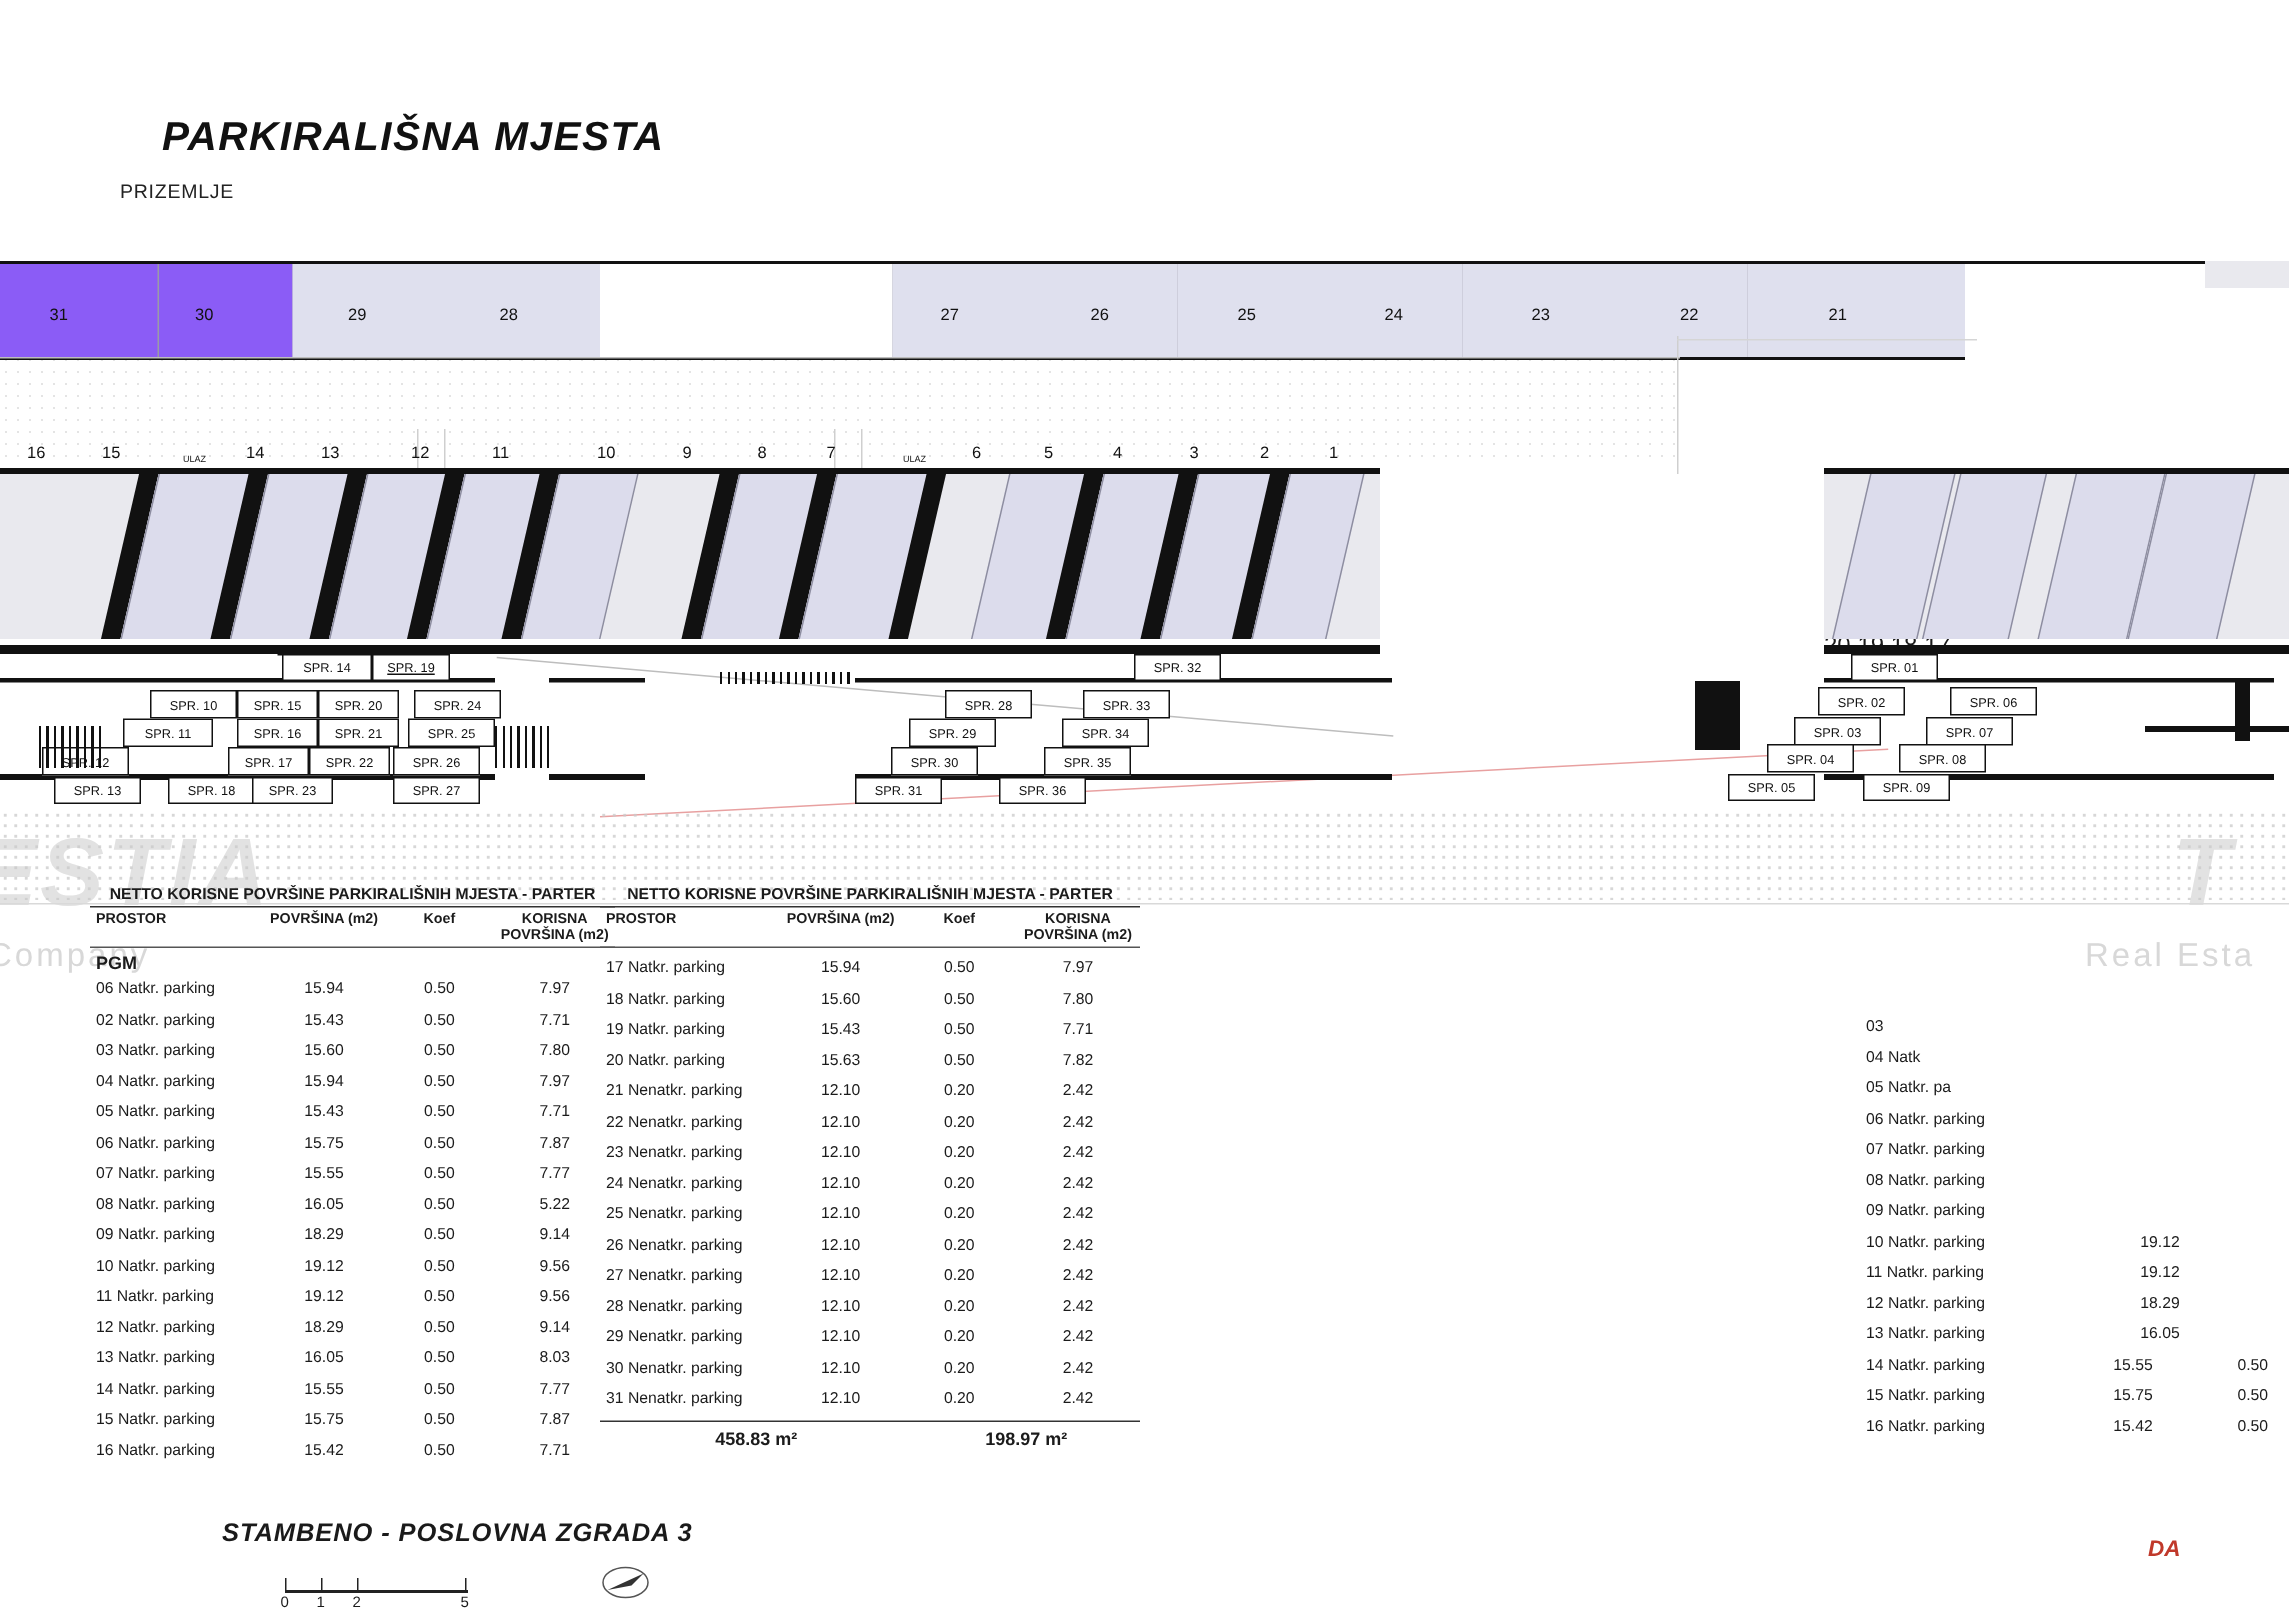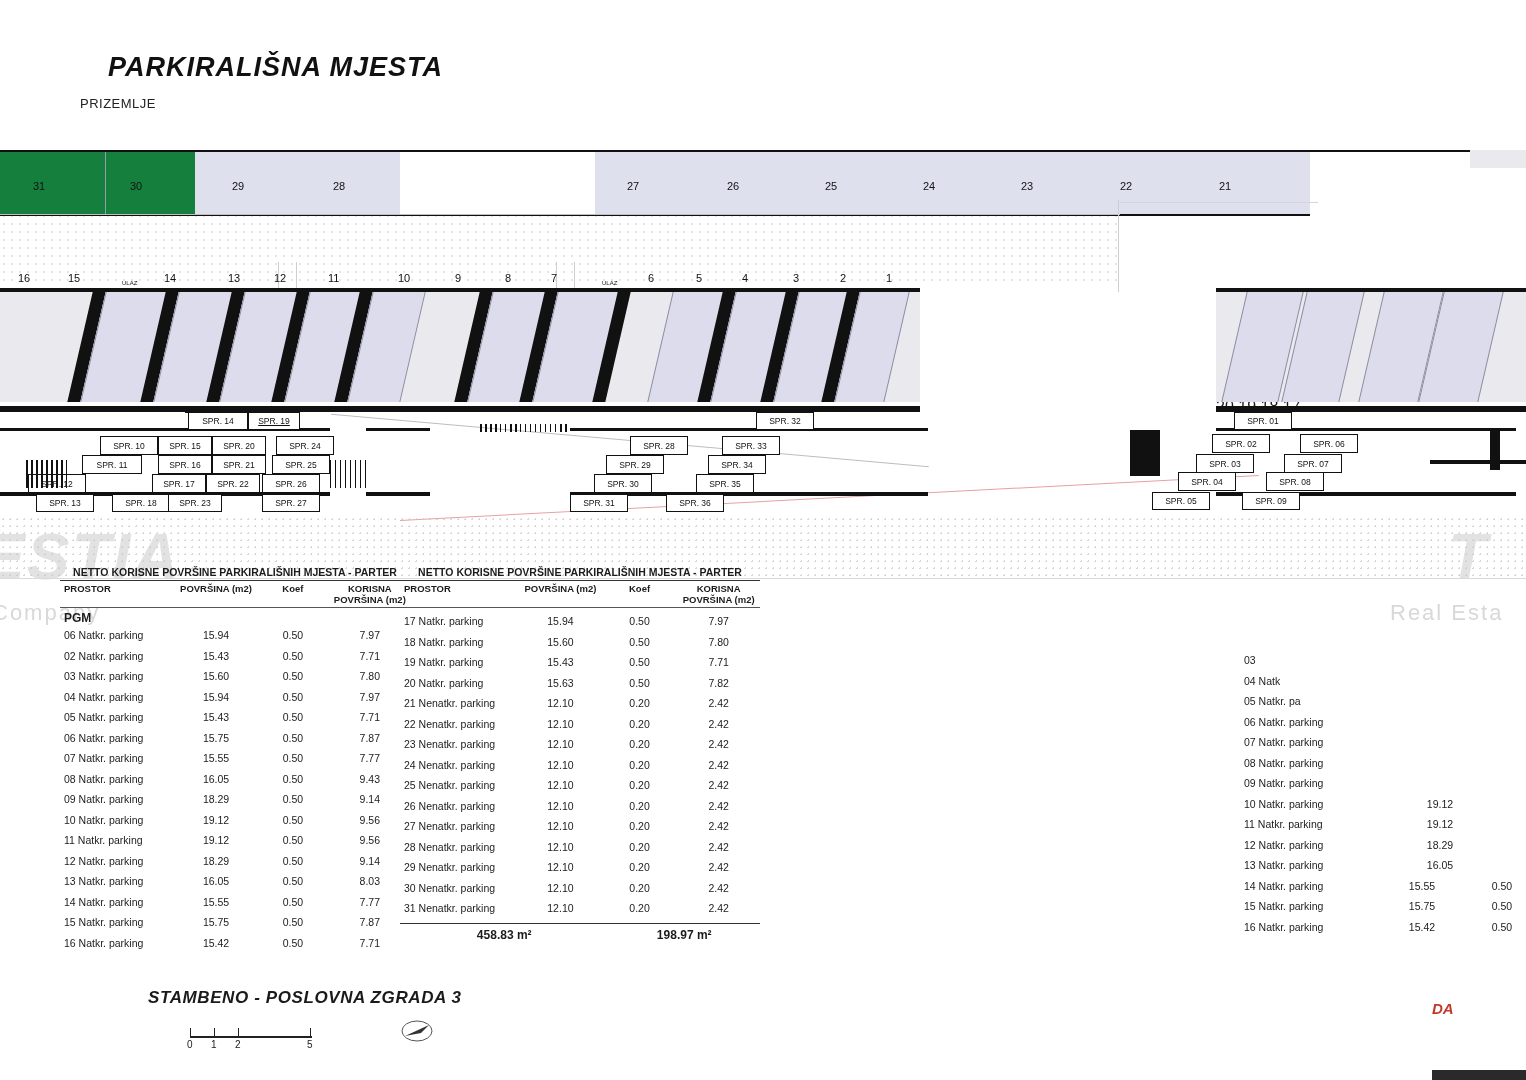--- a/index.html
+++ b/index.html
@@ -4,21 +4,21 @@
 <style>
   html,body{margin:0;padding:0;}
   body{
     width:1526px;height:1080px;
     background:#ffffff;
     font-family:"Liberation Sans", sans-serif;
     color:#1a1a1a;
     position:relative;
     overflow:hidden;
   }
-  .sheet{position:absolute;inset:0;}
+  .sheet{position:absolute;inset:0;margin-top:24px;}
 
   
   .main-title{
     position:absolute;left:108px;top:52px;
     font-size:27px;font-weight:bold;letter-spacing:1px;
     font-style:italic;
     color:#111;
   }
   .sub-title{
     position:absolute;left:80px;top:96px;
@@ -33,21 +33,21 @@
   }
   .wm.left{left:-18px;top:520px;font-style:italic;}
   .wm.left2{left:-8px;top:600px;font-size:22px;font-weight:normal;color:#d8d8d8;}
   .wm.right{left:1448px;top:520px;font-style:italic;}
   .wm.right2{left:1390px;top:600px;font-size:22px;font-weight:normal;color:#d8d8d8;}
   .wm.script{left:400px;top:525px;font-size:46px;color:#ececec;font-style:italic;font-weight:normal;}
 
   
   .band{
     position:absolute;left:0;top:150px;width:1310px;height:62px;
-    background:#15803d;border-top:2px solid #111;border-bottom:2px solid #111;
+    background:#8b5cf6;border-top:2px solid #111;border-bottom:2px solid #111;
   }
   .band .slot{
     position:absolute;top:0;bottom:0;border-right:1px solid #9a9aa8;
   }
   .band .slot.shade{background:#dfe0ee;}
   .band .lbl{
     position:absolute;top:28px;font-size:11px;color:#111;
   }
 
   
@@ -190,21 +190,21 @@
   <div class="red" style="left:400px;top:520px;width:860px;transform:rotate(-3deg);"></div>
   <div class="guide" style="left:330px;top:440px;width:600px;transform:rotate(5deg);"></div>
 
   <div class="garage">
     <div class="wallT"></div>
     <div class="body"></div>
     <div class="numrow">
       <span style="left:18px;">16</span>
       <span style="left:68px;">15</span>
       <span style="left:164px;">14</span>
-      <span style="left:228px;">13</span>
+      <span style="left:214px;">13</span>
       <span style="left:274px;">12</span>
       <span style="left:328px;">11</span>
       <span style="left:398px;">10</span>
       <span style="left:455px;">9</span>
       <span style="left:505px;">8</span>
       <span style="left:551px;">7</span>
       <span style="left:648px;">6</span>
       <span style="left:696px;">5</span>
       <span style="left:742px;">4</span>
       <span style="left:793px;">3</span>
@@ -376,21 +376,21 @@
     <div class="row">
         <div class="c1">07  Natkr. parking</div>
         <div class="c2">15.55</div>
         <div class="c3">0.50</div>
         <div class="c4">7.77</div>
       </div>
     <div class="row">
         <div class="c1">08  Natkr. parking</div>
         <div class="c2">16.05</div>
         <div class="c3">0.50</div>
-        <div class="c4">9.43</div>
+        <div class="c4">5.22</div>
       </div>
     <div class="row">
         <div class="c1">09  Natkr. parking</div>
         <div class="c2">18.29</div>
         <div class="c3">0.50</div>
         <div class="c4">9.14</div>
       </div>
     <div class="row">
         <div class="c1">10  Natkr. parking</div>
         <div class="c2">19.12</div>

